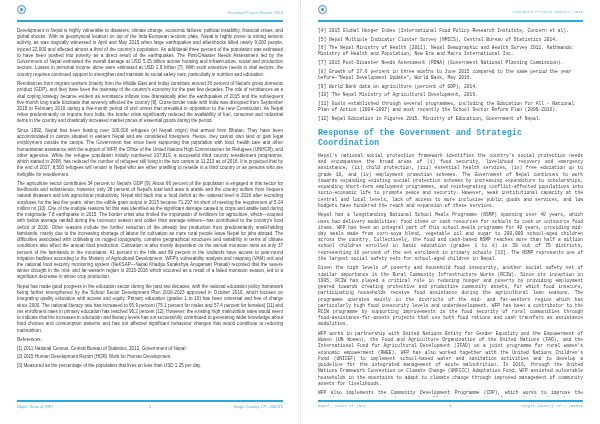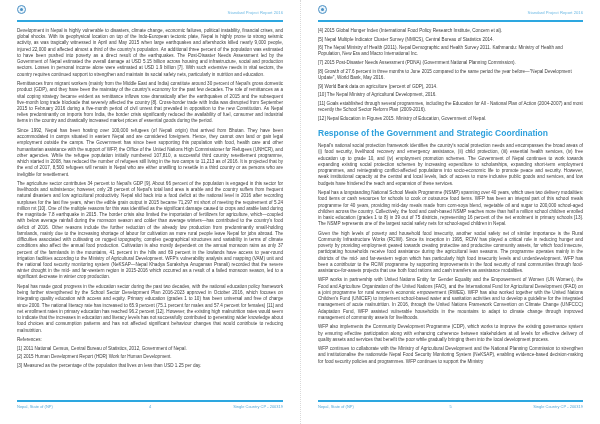--- a/index.html
+++ b/index.html
@@ -9,21 +9,21 @@
     font-family: "Liberation Sans", "DejaVu Sans", sans-serif;
     color: #3c3c3c;
   }
   .spread { display: flex; width: 600px; height: 424px; }
   .page {
     width: 300px; height: 424px; box-sizing: border-box;
     padding: 4px 17px 0 17px;
     display: flex; flex-direction: column;
     background: #ffffff; position: relative;
   }
-  .page.right { border-left: 1px dotted #d9d9d9; }
+  .page.right { border-left: 1px dotted #d9d9d9; font-family: Liberation Mono, monospace; }
   .page-header { flex: 0 0 auto; }
   .header-row { display: flex; justify-content: space-between; align-items: flex-start; height: 13px; }
   .emblem {
     width: 9px; height: 9px; border-radius: 50%;
     border: 1px solid #4a90c4; box-sizing: border-box;
     position: relative; background: #eaf4fb; margin-top: 1px;
   }
   .emblem::after {
     content: ""; position: absolute; left: 2px; top: 2px;
     width: 3px; height: 3px; border-radius: 50%; background: #4a90c4;

